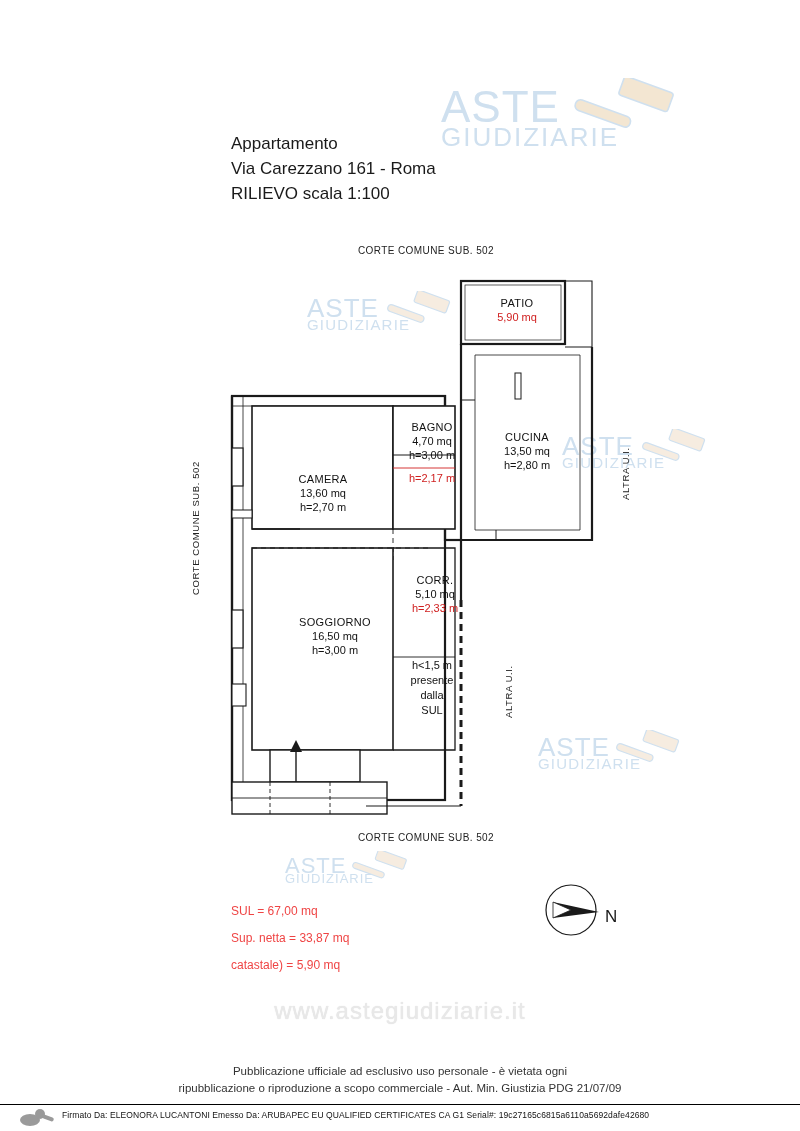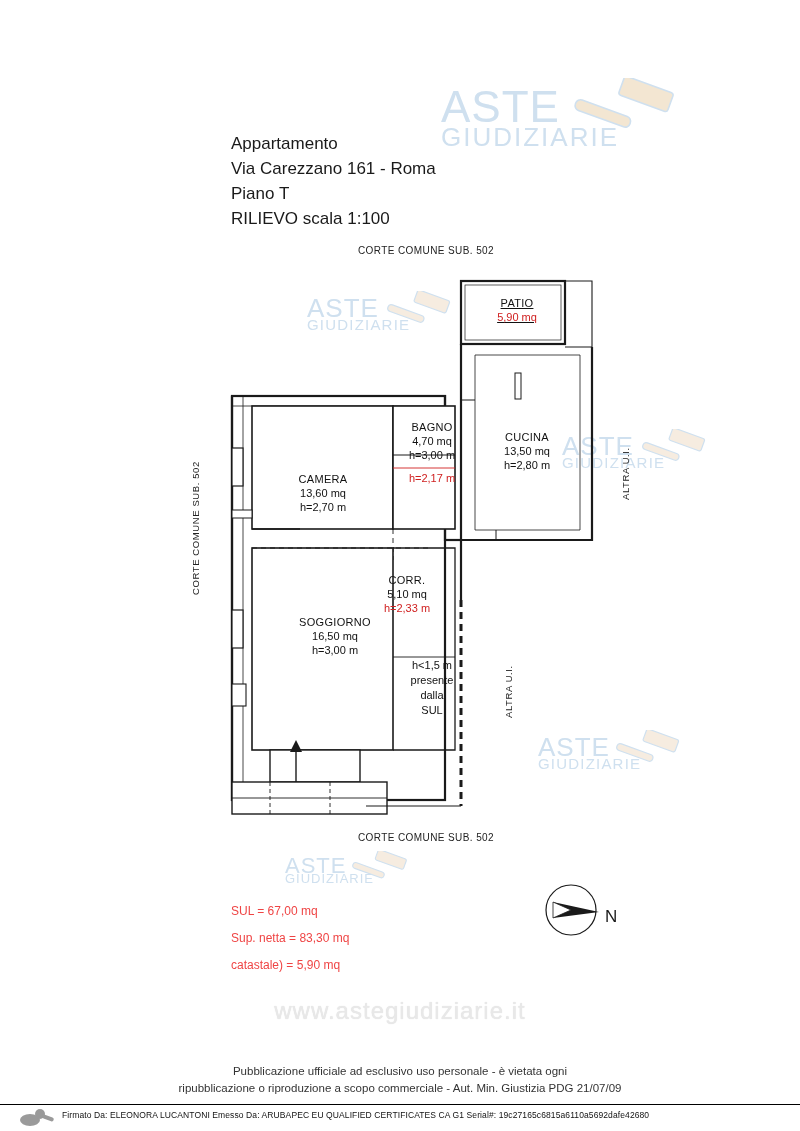--- a/index.html
+++ b/index.html
@@ -146,21 +146,20 @@
     white-space: nowrap;
   }
   #footer-logo { left: 18px; top: 1106px; width: 38px; height: 22px; }
 </style>
 </head>
 <body>
 
 <div id="header-block" class="abs">
   <div>Appartamento</div>
   <div>Via Carezzano 161 - Roma</div>
-  <div>Piano T</div>
   <div>RILIEVO scala 1:100</div>
 </div>
 
 <div class="wm abs" style="left:441px; top:86px;">
   <span class="aste">ASTE</span>
   <span class="giud">GIUDIZIARIE</span>
 </div>
 <svg class="gavel" style="left:570px; top:78px;" width="130" height="58" viewBox="0 0 130 58">
   <g fill="#f3e6d2" stroke="#cfe0ef" stroke-width="1.6">
     <rect x="50" y="6" width="52" height="20" rx="3" transform="rotate(20 76 16)"></rect>
@@ -280,21 +279,21 @@
     <line x1="360" y1="263" x2="360" y2="263" stroke="#1a1a1a" stroke-width="1"></line>
   </g>
 </svg>
 
 <div class="top-label" style="left:358px; top:245px;">CORTE COMUNE SUB. 502</div>
 <div class="top-label" style="left:358px; top:832px;">CORTE COMUNE SUB. 502</div>
 <div class="side-label" style="left:190px; top:595px; transform: rotate(-90deg);">CORTE COMUNE SUB. 502</div>
 <div class="side-label" style="left:620px; top:500px; transform: rotate(-90deg);">ALTRA U.I.</div>
 <div class="side-label" style="left:503px; top:718px; transform: rotate(-90deg);">ALTRA U.I.</div>
 
-<div class="room-label" style="left:487px; top:296px; width:60px;text-decoration:underline;">
+<div class="room-label" style="left:487px; top:296px; width:60px;">
   <div class="nm">PATIO</div>
   <div class="h-red">5,90 mq</div>
 </div>
 
 <div class="room-label" style="left:394px; top:420px; width:76px;">
   <div class="nm">BAGNO</div>
   <div>4,70 mq</div>
   <div>h=3,00 m</div>
   <div class="h-red" style="margin-top:9px;">h=2,17 m</div>
 </div>
@@ -310,36 +309,36 @@
   <div>13,60 mq</div>
   <div>h=2,70 m</div>
 </div>
 
 <div class="room-label" style="left:277px; top:615px; width:116px;">
   <div class="nm">SOGGIORNO</div>
   <div>16,50 mq</div>
   <div>h=3,00 m</div>
 </div>
 
-<div class="room-label" style="left:376px; top:573px; width:62px;">
+<div class="room-label" style="left:404px; top:573px; width:62px;">
   <div class="nm">CORR.</div>
   <div>5,10 mq</div>
   <div class="h-red">h=2,33 m</div>
 </div>
 
 <div class="room-label" style="left:404px; top:658px; width:56px; line-height:15px;">
   <div>h&lt;1,5 m</div>
   <div>presente</div>
   <div>dalla</div>
   <div>SUL</div>
 </div>
 
 <div id="summary" class="abs">
   <div>SUL = 67,00 mq</div>
-  <div>Sup. netta = 83,30 mq</div>
+  <div>Sup. netta = 33,87 mq</div>
   <div>catastale) = 5,90 mq</div>
 </div>
 
 <svg id="compass" class="abs" viewBox="0 0 90 60">
   <circle cx="28" cy="30" r="25" fill="none" stroke="#1a1a1a" stroke-width="1.2"></circle>
   <path d="M10,22 L56,32 L10,38 Z" fill="#1a1a1a" stroke="none"></path>
   <path d="M10,22 L28,30 L10,38 Z" fill="#ffffff" stroke="#1a1a1a" stroke-width="0.8"></path>
 </svg>
 <div id="compass-letter" class="abs">N</div>
 

